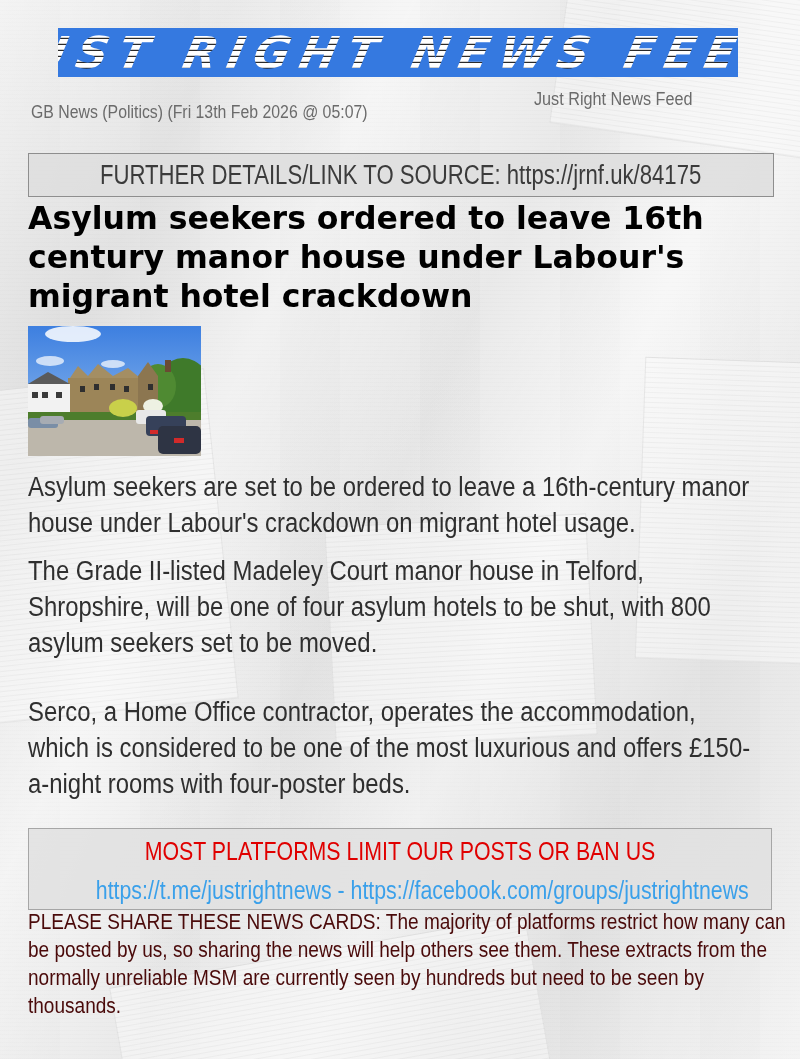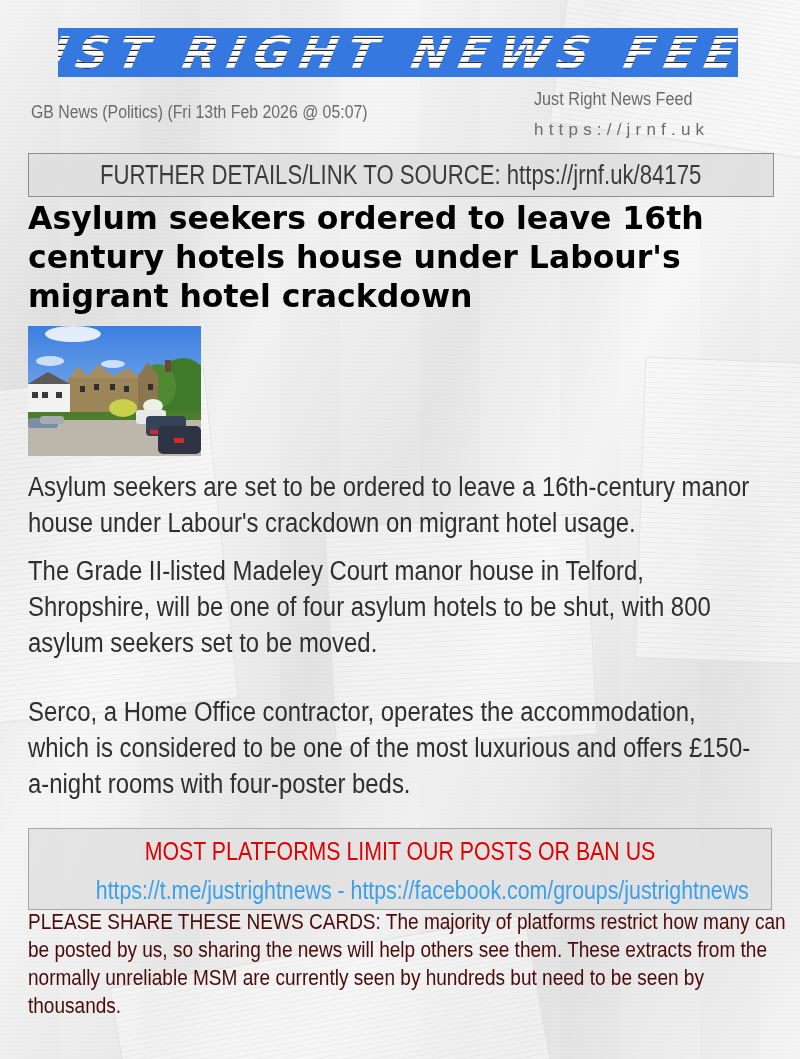--- a/index.html
+++ b/index.html
@@ -201,28 +201,27 @@
 <div class="paper" style="left:120px; top:950px; width:420px; height:160px; transform:rotate(-10deg);"></div>
 
 <div class="banner">
   <span class="banner-text">JUST RIGHT NEWS FEED</span>
 </div>
 
 <div class="meta-left">GB News (Politics) (Fri 13th Feb 2026 @ 05:07)</div>
 
 <div class="meta-right">
   <div class="name">Just Right News Feed</div>
-  <div class="url">https://jrnf.uk</div>
 </div>
 
 <div class="source-box">
   <span class="source-text">FURTHER DETAILS/LINK TO SOURCE: https://jrnf.uk/84175</span>
 </div>
 
-<h1 class="headline">Asylum seekers ordered to leave 16th century hotels house under Labour's migrant hotel crackdown</h1>
+<h1 class="headline">Asylum seekers ordered to leave 16th century manor house under Labour's migrant hotel crackdown</h1>
 
 <div class="thumb">
   <svg width="173" height="130" viewBox="0 0 173 130">
     <defs>
       <linearGradient id="sky" x1="0" y1="0" x2="0" y2="1">
         <stop offset="0" stop-color="#3d7fe0"></stop>
         <stop offset="1" stop-color="#9cc4f0"></stop>
       </linearGradient>
     </defs>
     <rect x="0" y="0" width="173" height="130" fill="url(#sky)"></rect>

